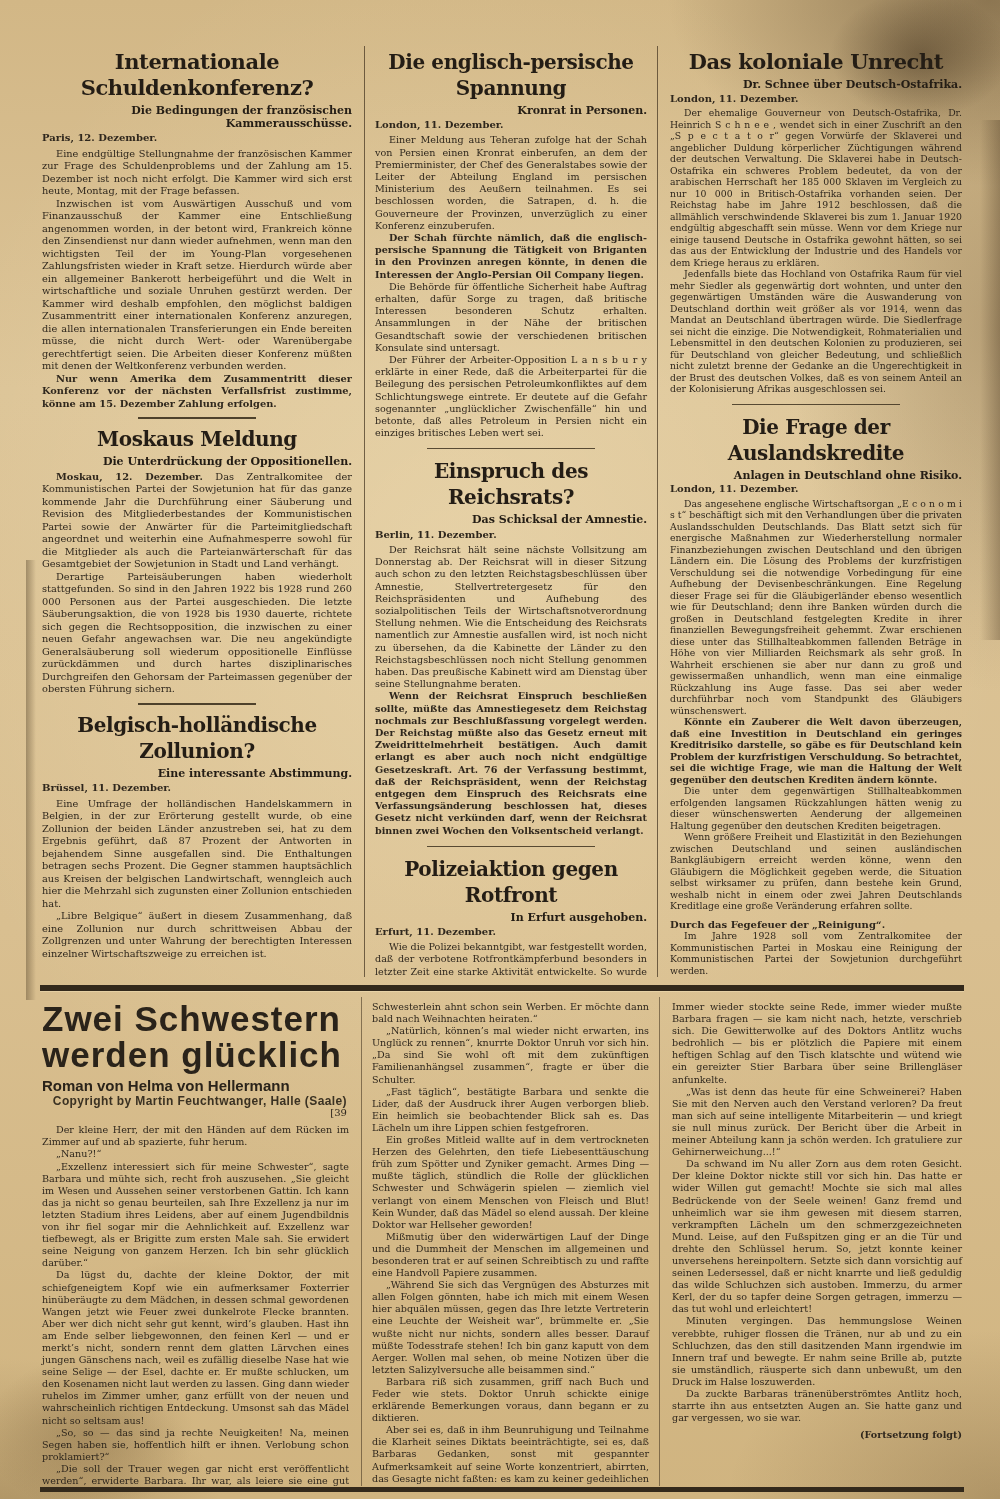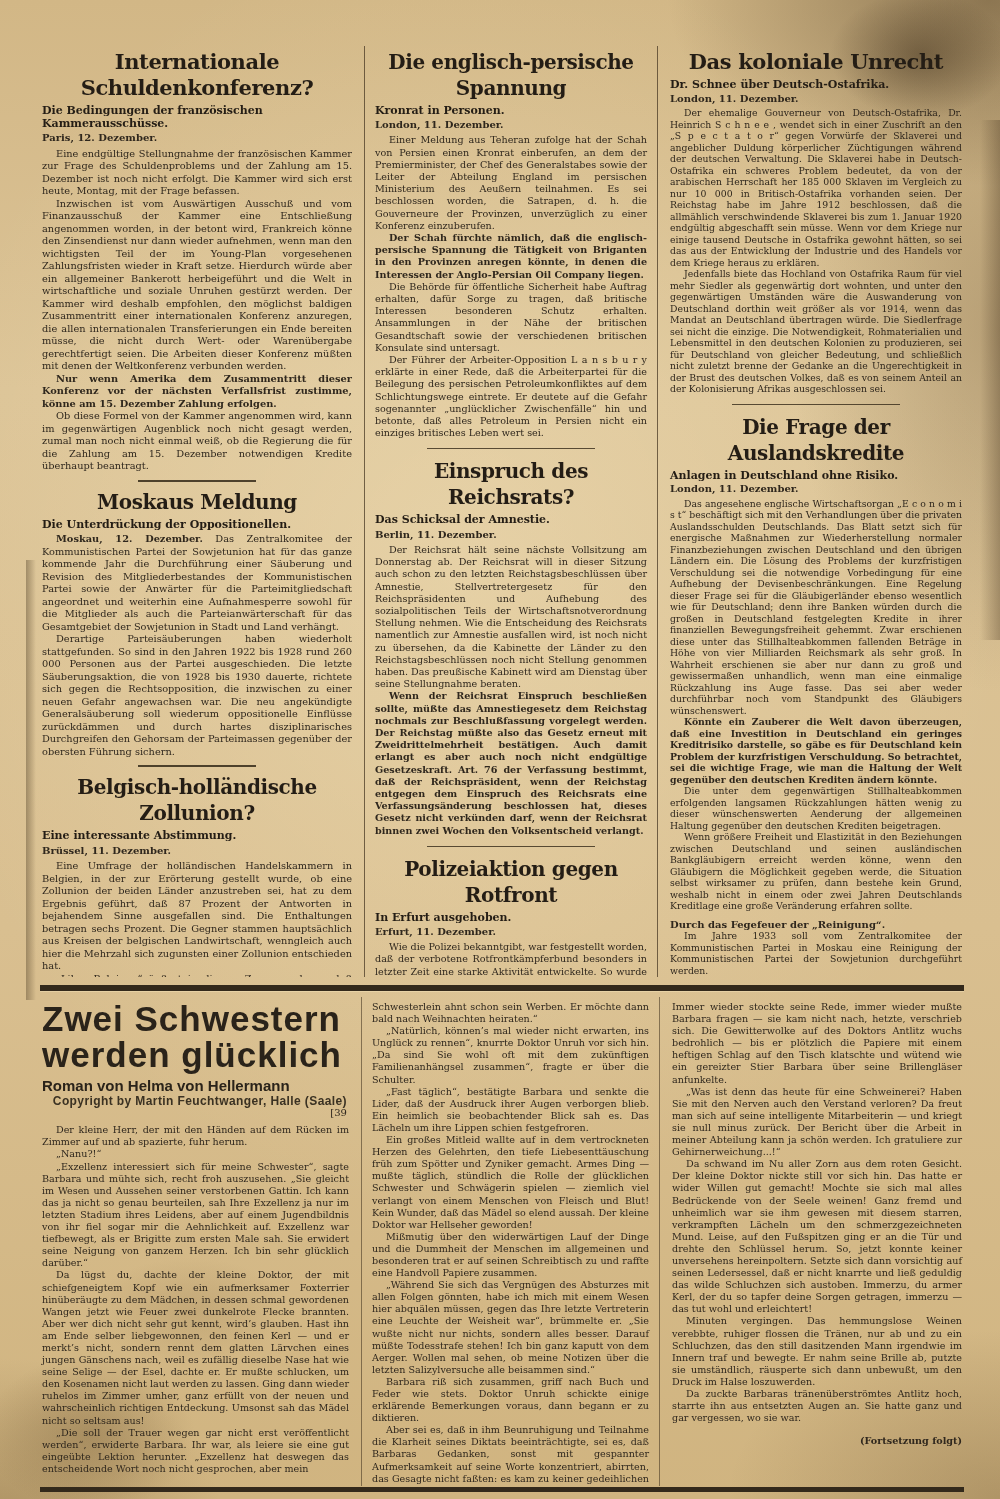--- a/index.html
+++ b/index.html
@@ -23,42 +23,42 @@
 
   .page{position:absolute;top:46px;left:40px;width:924px;}
   .top-section{display:flex;height:931px;overflow:hidden;}
   .ncol{box-sizing:border-box;overflow:hidden;text-align:justify;}
   .ncol1{width:325px;padding:0 12px 0 2px;border-right:1px solid rgba(74,58,36,.75);font-size:9.8px;line-height:12.5px;}
   .ncol2{width:293px;padding:0 10px;border-right:1px solid rgba(74,58,36,.75);font-size:9.6px;line-height:12.2px;}
   .ncol3{width:306px;padding:0 2px 0 12px;font-size:9.3px;line-height:11.5px;}
 
   .headline{font-size:20px;line-height:26px;font-weight:bold;text-align:center;margin:3px 0 4px;color:#241d15;letter-spacing:-0.4px;}
   .headline.big{font-size:21px;}
-  .subhead{font-size:11px;font-weight:bold;text-align:left;margin:0 0 2px;color:#241d15;}
+  .subhead{font-size:11px;font-weight:bold;text-align:right;margin:0 0 2px;color:#241d15;}
   .dateline{font-size:10px;font-weight:bold;text-align:left;padding-right:26px;margin:1px 0 3px;}
   p{margin:0;text-indent:14px;}
   p.bold{font-weight:bold;}
   .rundate{font-weight:bold;}
   .minihead{font-weight:bold;text-indent:0;margin-top:7px;font-size:10px;}
   .rule-short{width:118px;height:0;border-top:2px solid rgba(52,41,24,.85);margin:7px auto;}
   .rule-thin{width:168px;height:0;border-top:1.5px solid rgba(52,41,24,.8);margin:9px auto;}
 
   .heavy-bar{height:6px;background:#33291b;margin:8px 0 6px;box-shadow:0 1px 0 rgba(255,240,200,.35);}
   .bottom-bar{position:absolute;left:40px;right:36px;top:1487px;height:5px;background:#33291b;}
 
   .novel-section{display:flex;height:489px;overflow:hidden;}
   .vcol{box-sizing:border-box;overflow:hidden;text-align:justify;font-size:9.6px;line-height:12.1px;}
   .vcol1{width:322px;padding:4px 12px 0 2px;border-right:1px solid rgba(74,58,36,.6);}
   .vcol2{width:298px;padding:4px 10px 0 10px;border-right:1px solid rgba(74,58,36,.6);}
   .vcol3{width:304px;padding:4px 2px 0 12px;}
   .novel-title{font-family:"Liberation Sans",sans-serif;font-weight:bold;font-size:35px;line-height:36px;letter-spacing:1px;color:#2a231a;margin:0;}
   .novel-byline{font-family:"Liberation Sans",sans-serif;font-weight:bold;font-size:15px;text-align:left;margin:7px 2px 0 0;color:#2a231a;}
   .novel-copyright{font-family:"Liberation Sans",sans-serif;font-weight:bold;font-size:12px;letter-spacing:.4px;text-align:right;margin:3px 2px 0 0;color:#3a3122;}
   .installment{text-align:right;font-size:10px;margin:0 2px 5px 0;text-indent:0;}
-  .continuation{text-align:right;font-weight:bold;margin-top:11px;text-indent:0;}
+  .continuation{text-align:right;font-weight:bold;margin-top:5px;text-indent:0;}
 </style>
 </head>
 <body>
 
 <div class="stain stain-tr"></div>
 <div class="stain stain-right"></div>
 <div class="stain stain-left"></div>
 <div class="stain stain-bl"></div>
 <div class="stain stain-mid"></div>
 
@@ -67,21 +67,20 @@
   <div class="top-section">
 
     <div class="ncol ncol1">
       <div>
         <div class="headline big">Internationale Schuldenkonferenz?</div>
         <div class="subhead">Die Bedingungen der französischen Kammerausschüsse.</div>
         <div class="dateline">Paris, 12. Dezember.</div>
         <p>Eine endgültige Stellungnahme der französischen Kammer zur Frage des Schuldenproblems und der Zahlung am 15. Dezember ist noch nicht erfolgt. Die Kammer wird sich erst heute, Montag, mit der Frage befassen.</p>
         <p>Inzwischen ist vom Auswärtigen Ausschuß und vom Finanzausschuß der Kammer eine Entschließung angenommen worden, in der betont wird, Frankreich könne den Zinsendienst nur dann wieder aufnehmen, wenn man den wichtigsten Teil der im Young-Plan vorgesehenen Zahlungsfristen wieder in Kraft setze. Hierdurch würde aber ein allgemeiner Bankerott herbeigeführt und die Welt in wirtschaftliche und soziale Unruhen gestürzt werden. Der Kammer wird deshalb empfohlen, den möglichst baldigen Zusammentritt einer internationalen Konferenz anzuregen, die allen internationalen Transferierungen ein Ende bereiten müsse, die nicht durch Wert- oder Warenübergabe gerechtfertigt seien. Die Arbeiten dieser Konferenz müßten mit denen der Weltkonferenz verbunden werden.</p>
         <p class="bold">Nur wenn Amerika dem Zusammentritt dieser Konferenz vor der nächsten Verfallsfrist zustimme, könne am 15. Dezember Zahlung erfolgen.</p>
-        <p>Ob diese Formel von der Kammer angenommen wird, kann im gegenwärtigen Augenblick noch nicht gesagt werden, zumal man noch nicht einmal weiß, ob die Regierung die für die Zahlung am 15. Dezember notwendigen Kredite überhaupt beantragt.</p>
       </div>
       <div class="rule-short"></div>
       <div>
         <div class="headline">Moskaus Meldung</div>
         <div class="subhead">Die Unterdrückung der Oppositionellen.</div>
         <p><span class="rundate">Moskau, 12. Dezember.</span> <span>Das Zentralkomitee der Kommunistischen Partei der Sowjetunion hat für das ganze kommende Jahr die Durchführung einer Säuberung und Revision des Mitgliederbestandes der Kommunistischen Partei sowie der Anwärter für die Parteimitgliedschaft angeordnet und weiterhin eine Aufnahmesperre sowohl für die Mitglieder als auch die Parteianwärterschaft für das Gesamtgebiet der Sowjetunion in Stadt und Land verhängt.</span></p>
         <p>Derartige Parteisäuberungen haben wiederholt stattgefunden. So sind in den Jahren 1922 bis 1928 rund 260 000 Personen aus der Partei ausgeschieden. Die letzte Säuberungsaktion, die von 1928 bis 1930 dauerte, richtete sich gegen die Rechtsopposition, die inzwischen zu einer neuen Gefahr angewachsen war. Die neu angekündigte Generalsäuberung soll wiederum oppositionelle Einflüsse zurückdämmen und durch hartes disziplinarisches Durchgreifen den Gehorsam der Parteimassen gegenüber der obersten Führung sichern.</p>
       </div>
       <div class="rule-short"></div>
       <div>
@@ -135,21 +134,21 @@
         <div class="headline">Die Frage der Auslandskredite</div>
         <div class="subhead">Anlagen in Deutschland ohne Risiko.</div>
         <div class="dateline">London, 11. Dezember.</div>
         <p>Das angesehene englische Wirtschaftsorgan „E c o n o m i s t“ beschäftigt sich mit den Verhandlungen über die privaten Auslandsschulden Deutschlands. Das Blatt setzt sich für energische Maßnahmen zur Wiederherstellung normaler Finanzbeziehungen zwischen Deutschland und den übrigen Ländern ein. Die Lösung des Problems der kurzfristigen Verschuldung sei die notwendige Vorbedingung für eine Aufhebung der Devisenbeschränkungen. Eine Regelung dieser Frage sei für die Gläubigerländer ebenso wesentlich wie für Deutschland; denn ihre Banken würden durch die großen in Deutschland festgelegten Kredite in ihrer finanziellen Bewegungsfreiheit gehemmt. Zwar erschienen diese unter das Stillhalteabkommen fallenden Beträge in Höhe von vier Milliarden Reichsmark als sehr groß. In Wahrheit erschienen sie aber nur dann zu groß und gewissermaßen unhandlich, wenn man eine einmalige Rückzahlung ins Auge fasse. Das sei aber weder durchführbar noch vom Standpunkt des Gläubigers wünschenswert.</p>
         <p class="bold">Könnte ein Zauberer die Welt davon überzeugen, daß eine Investition in Deutschland ein geringes Kreditrisiko darstelle, so gäbe es für Deutschland kein Problem der kurzfristigen Verschuldung. So betrachtet, sei die wichtige Frage, wie man die Haltung der Welt gegenüber den deutschen Krediten ändern könnte.</p>
         <p>Die unter dem gegenwärtigen Stillhalteabkommen erfolgenden langsamen Rückzahlungen hätten wenig zu dieser wünschenswerten Aenderung der allgemeinen Haltung gegenüber den deutschen Krediten beigetragen.</p>
         <p>Wenn größere Freiheit und Elastizität in den Beziehungen zwischen Deutschland und seinen ausländischen Bankgläubigern erreicht werden könne, wenn den Gläubigern die Möglichkeit gegeben werde, die Situation selbst wirksamer zu prüfen, dann bestehe kein Grund, weshalb nicht in einem oder zwei Jahren Deutschlands Kreditlage eine große Veränderung erfahren sollte.</p>
       </div>
       <div>
         <p class="minihead">Durch das Fegefeuer der „Reinigung“.</p>
-        <p>Im Jahre 1933 soll vom Zentralkomitee der Kommunistischen Partei in Moskau eine Reinigung der Kommunistischen Partei der Sowjetunion durchgeführt werden.</p>
+        <p>Im Jahre 1928 soll vom Zentralkomitee der Kommunistischen Partei in Moskau eine Reinigung der Kommunistischen Partei der Sowjetunion durchgeführt werden.</p>
       </div>
       <div>
         <p class="minihead">Kein Eisenbahnerstreik in Irland.</p>
 
       </div>
     </div>
   </div>
 
   <div class="heavy-bar"></div>
 
@@ -160,20 +159,21 @@
         <div class="novel-title">Zwei Schwestern</div>
         <div class="novel-title">werden glücklich</div>
         <div class="novel-byline">Roman von Helma von Hellermann</div>
         <div class="novel-copyright">Copyright by Martin Feuchtwanger, Halle (Saale)</div>
         <p class="installment">[39</p>
       </div>
       <p>Der kleine Herr, der mit den Händen auf dem Rücken im Zimmer auf und ab spazierte, fuhr herum.</p>
       <p>„Nanu?!“</p>
       <p>„Exzellenz interessiert sich für meine Schwester“, sagte Barbara und mühte sich, recht froh auszusehen. „Sie gleicht im Wesen und Aussehen seiner verstorbenen Gattin. Ich kann das ja nicht so genau beurteilen, sah Ihre Exzellenz ja nur im letzten Stadium ihres Leidens, aber auf einem Jugendbildnis von ihr fiel sogar mir die Aehnlichkeit auf. Exzellenz war tiefbewegt, als er Brigitte zum ersten Male sah. Sie erwidert seine Neigung von ganzem Herzen. Ich bin sehr glücklich darüber.“</p>
       <p>Da lügst du, dachte der kleine Doktor, der mit schiefgeneigtem Kopf wie ein aufmerksamer Foxterrier hinüberäugte zu dem Mädchen, in dessen schmal gewordenen Wangen jetzt wie Feuer zwei dunkelrote Flecke brannten. Aber wer dich nicht sehr gut kennt, wird’s glauben. Hast ihn am Ende selber liebgewonnen, den feinen Kerl — und er merkt’s nicht, sondern rennt dem glatten Lärvchen eines jungen Gänschens nach, weil es zufällig dieselbe Nase hat wie seine Selige — der Esel, dachte er. Er mußte schlucken, um den Kosenamen nicht laut werden zu lassen. Ging dann wieder ruhelos im Zimmer umher, ganz erfüllt von der neuen und wahrscheinlich richtigen Entdeckung. Umsonst sah das Mädel nicht so seltsam aus!</p>
+      <p>„So, so — das sind ja rechte Neuigkeiten! Na, meinen Segen haben sie, hoffentlich hilft er ihnen. Verlobung schon proklamiert?“</p>
       <p>„Die soll der Trauer wegen gar nicht erst veröffentlicht werden“, erwiderte Barbara. Ihr war, als leiere sie eine gut eingeübte Lektion herunter. „Exzellenz hat deswegen das entscheidende Wort noch nicht gesprochen, aber mein</p>
     </div>
 
     <div class="vcol vcol2">
       <p style="text-indent:0">Schwesterlein ahnt schon sein Werben. Er möchte dann bald nach Weihnachten heiraten.“</p>
       <p>„Natürlich, können’s mal wieder nicht erwarten, ins Unglück zu rennen“, knurrte Doktor Unruh vor sich hin. „Da sind Sie wohl oft mit dem zukünftigen Familienanhängsel zusammen“, fragte er über die Schulter.</p>
       <p>„Fast täglich“, bestätigte Barbara und senkte die Lider, daß der Ausdruck ihrer Augen verborgen blieb. Ein heimlich sie beobachtender Blick sah es. Das Lächeln um ihre Lippen schien festgefroren.</p>
       <p>Ein großes Mitleid wallte auf in dem vertrockneten Herzen des Gelehrten, den tiefe Liebesenttäuschung früh zum Spötter und Zyniker gemacht. Armes Ding — mußte täglich, stündlich die Rolle der glücklichen Schwester und Schwägerin spielen — ziemlich viel verlangt von einem Menschen von Fleisch und Blut! Kein Wunder, daß das Mädel so elend aussah. Der kleine Doktor war Hellseher geworden!</p>
       <p>Mißmutig über den widerwärtigen Lauf der Dinge und die Dummheit der Menschen im allgemeinen und besonderen trat er auf seinen Schreibtisch zu und raffte eine Handvoll Papiere zusammen.</p>
       <p>„Während Sie sich das Vergnügen des Absturzes mit allen Folgen gönnten, habe ich mich mit einem Wesen hier abquälen müssen, gegen das Ihre letzte Vertreterin eine Leuchte der Weisheit war“, brümmelte er. „Sie wußte nicht nur nichts, sondern alles besser. Darauf müßte Todesstrafe stehen! Ich bin ganz kaputt von dem Aerger. Wollen mal sehen, ob meine Notizen über die letzten Salizylversuche alle beisammen sind.“</p>

